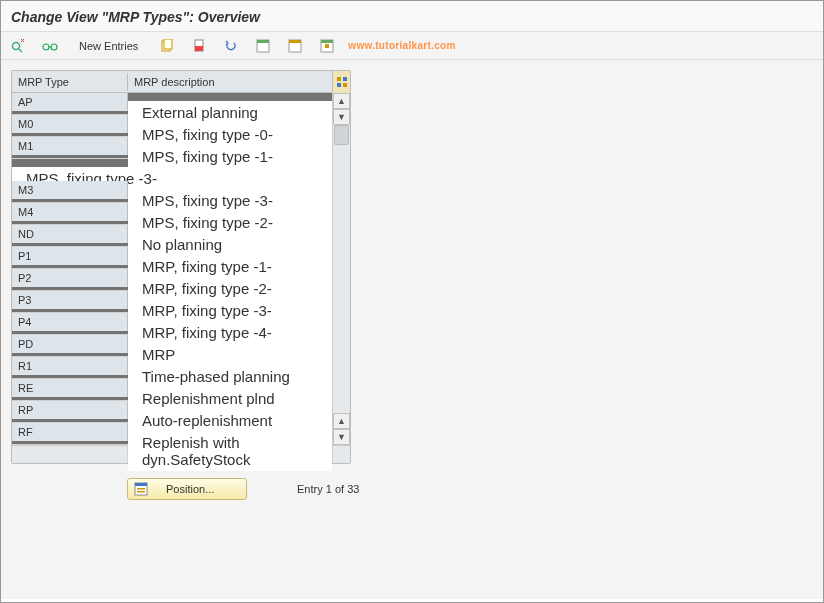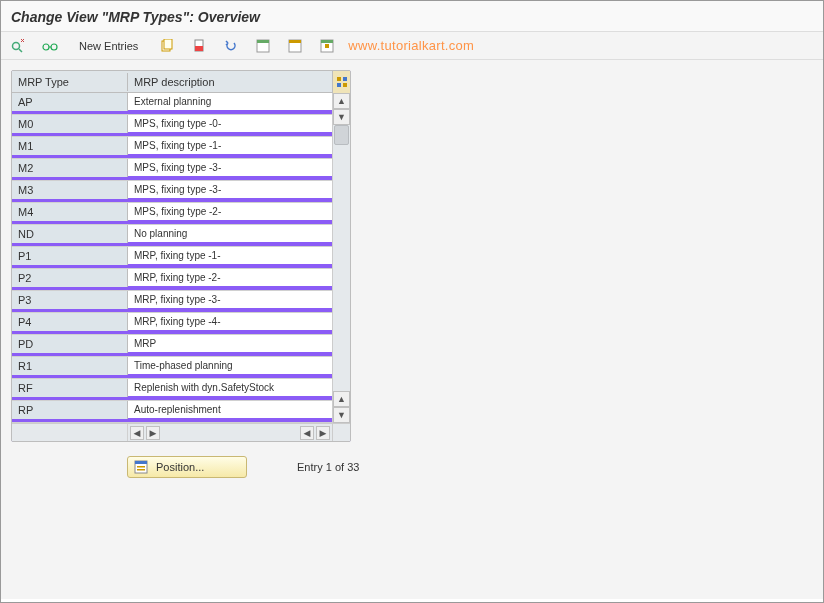--- a/index.html
+++ b/index.html
@@ -47,35 +47,35 @@
       border-radius: 2px;
     }
     .new-entries {
       padding: 2px 6px;
       font-size: 11px;
       cursor: pointer;
       color: #333;
     }
     .watermark {
       color: #ff9447;
-      font-size: 13px;
-      font-weight: normal;
+      font-size: 10px;
+      font-weight: bold;
       margin-left: -2px;
       letter-spacing: 0.3px;
     }
     .content-area {
       padding: 10px;
       background: #f4f4f4;
       height: calc(100% - 62px);
       overflow: hidden;
     }
     .table-wrapper {
       width: 340px;
       border: 1px solid #bdbdbd;
-      background: #8b5cf6;
+      background: #737373;
       position: relative;
       border-radius: 2px;
     }
     .table-header {
       display: flex;
       background: #e0e6ea;
       border-bottom: 1px solid #bdbdbd;
       height: 22px;
       align-items: center;
     }
@@ -115,25 +115,26 @@
       width: 116px;
       padding: 3px 6px;
       background: #dde5ea;
       border-right: 1px solid #bdbdbd;
       font-size: 11px;
       display: flex;
       align-items: center;
     }
     .cell-desc {
       flex: 1;
-      padding: 3px 6px;
-      font-size: 10px;
+      padding: 3px 14px;
+      font-size: 15px;
       background: #fff;
       display: flex;
       align-items: center;
+      margin-top: 8px;
     }
     .cell-scroll-gutter {
       width: 18px;
       border-left: 1px solid #d0d0d0;
       background: #e5e9ec;
     }
     .vscroll {
       position: absolute;
       right: 0;
       top: 22px;
@@ -196,21 +197,21 @@
     .hscroll-corner { width: 18px; border-left: 1px solid #ccc; }
     .footer-area {
       display: flex;
       align-items: center;
       gap: 50px;
       padding: 14px 0 0 116px;
     }
     .position-btn {
       display: flex;
       align-items: center;
-      gap: 8px;
+      gap: 18px;
       background: linear-gradient(#fffde6, #f6e9a8);
       border: 1px solid #c9b873;
       border-radius: 3px;
       padding: 3px 18px 3px 6px;
       cursor: pointer;
       font-size: 11px;
       color: #333;
       min-width: 120px;
     }
     .position-btn .pos-icon {
@@ -313,21 +314,20 @@
             <div class="cell-type">M0</div>
             <div class="cell-desc">MPS, fixing type -0-</div>
             <div class="cell-scroll-gutter"></div>
           </div>
           <div class="table-row">
             <div class="cell-type">M1</div>
             <div class="cell-desc">MPS, fixing type -1-</div>
             <div class="cell-scroll-gutter"></div>
           </div>
           <div class="table-row">
-            <div class="cell-type">M2</div>
             <div class="cell-desc">MPS, fixing type -3-</div>
             <div class="cell-scroll-gutter"></div>
           </div>
           <div class="table-row">
             <div class="cell-type">M3</div>
             <div class="cell-desc">MPS, fixing type  -3-</div>
             <div class="cell-scroll-gutter"></div>
           </div>
           <div class="table-row">
             <div class="cell-type">M4</div>
@@ -363,27 +363,32 @@
             <div class="cell-type">PD</div>
             <div class="cell-desc">MRP</div>
             <div class="cell-scroll-gutter"></div>
           </div>
           <div class="table-row">
             <div class="cell-type">R1</div>
             <div class="cell-desc">Time-phased planning</div>
             <div class="cell-scroll-gutter"></div>
           </div>
           <div class="table-row">
+            <div class="cell-type">RE</div>
+            <div class="cell-desc">Replenishment plnd externally</div>
+            <div class="cell-scroll-gutter"></div>
+          </div>
+          <div class="table-row">
+            <div class="cell-type">RP</div>
+            <div class="cell-desc">Auto-replenishment</div>
+            <div class="cell-scroll-gutter"></div>
+          </div>
+          <div class="table-row">
             <div class="cell-type">RF</div>
             <div class="cell-desc">Replenish with dyn.SafetyStock</div>
-            <div class="cell-scroll-gutter"></div>
-          </div>
-          <div class="table-row">
-            <div class="cell-type">RP</div>
-            <div class="cell-desc">Auto-replenishment</div>
             <div class="cell-scroll-gutter"></div>
           </div>
         </div>
 
       <div class="vscroll">
         <div class="vscroll-btn">▲</div>
         <div class="vscroll-btn">▼</div>
         <div class="vscroll-track">
           <div class="vscroll-thumb"></div>
         </div>

